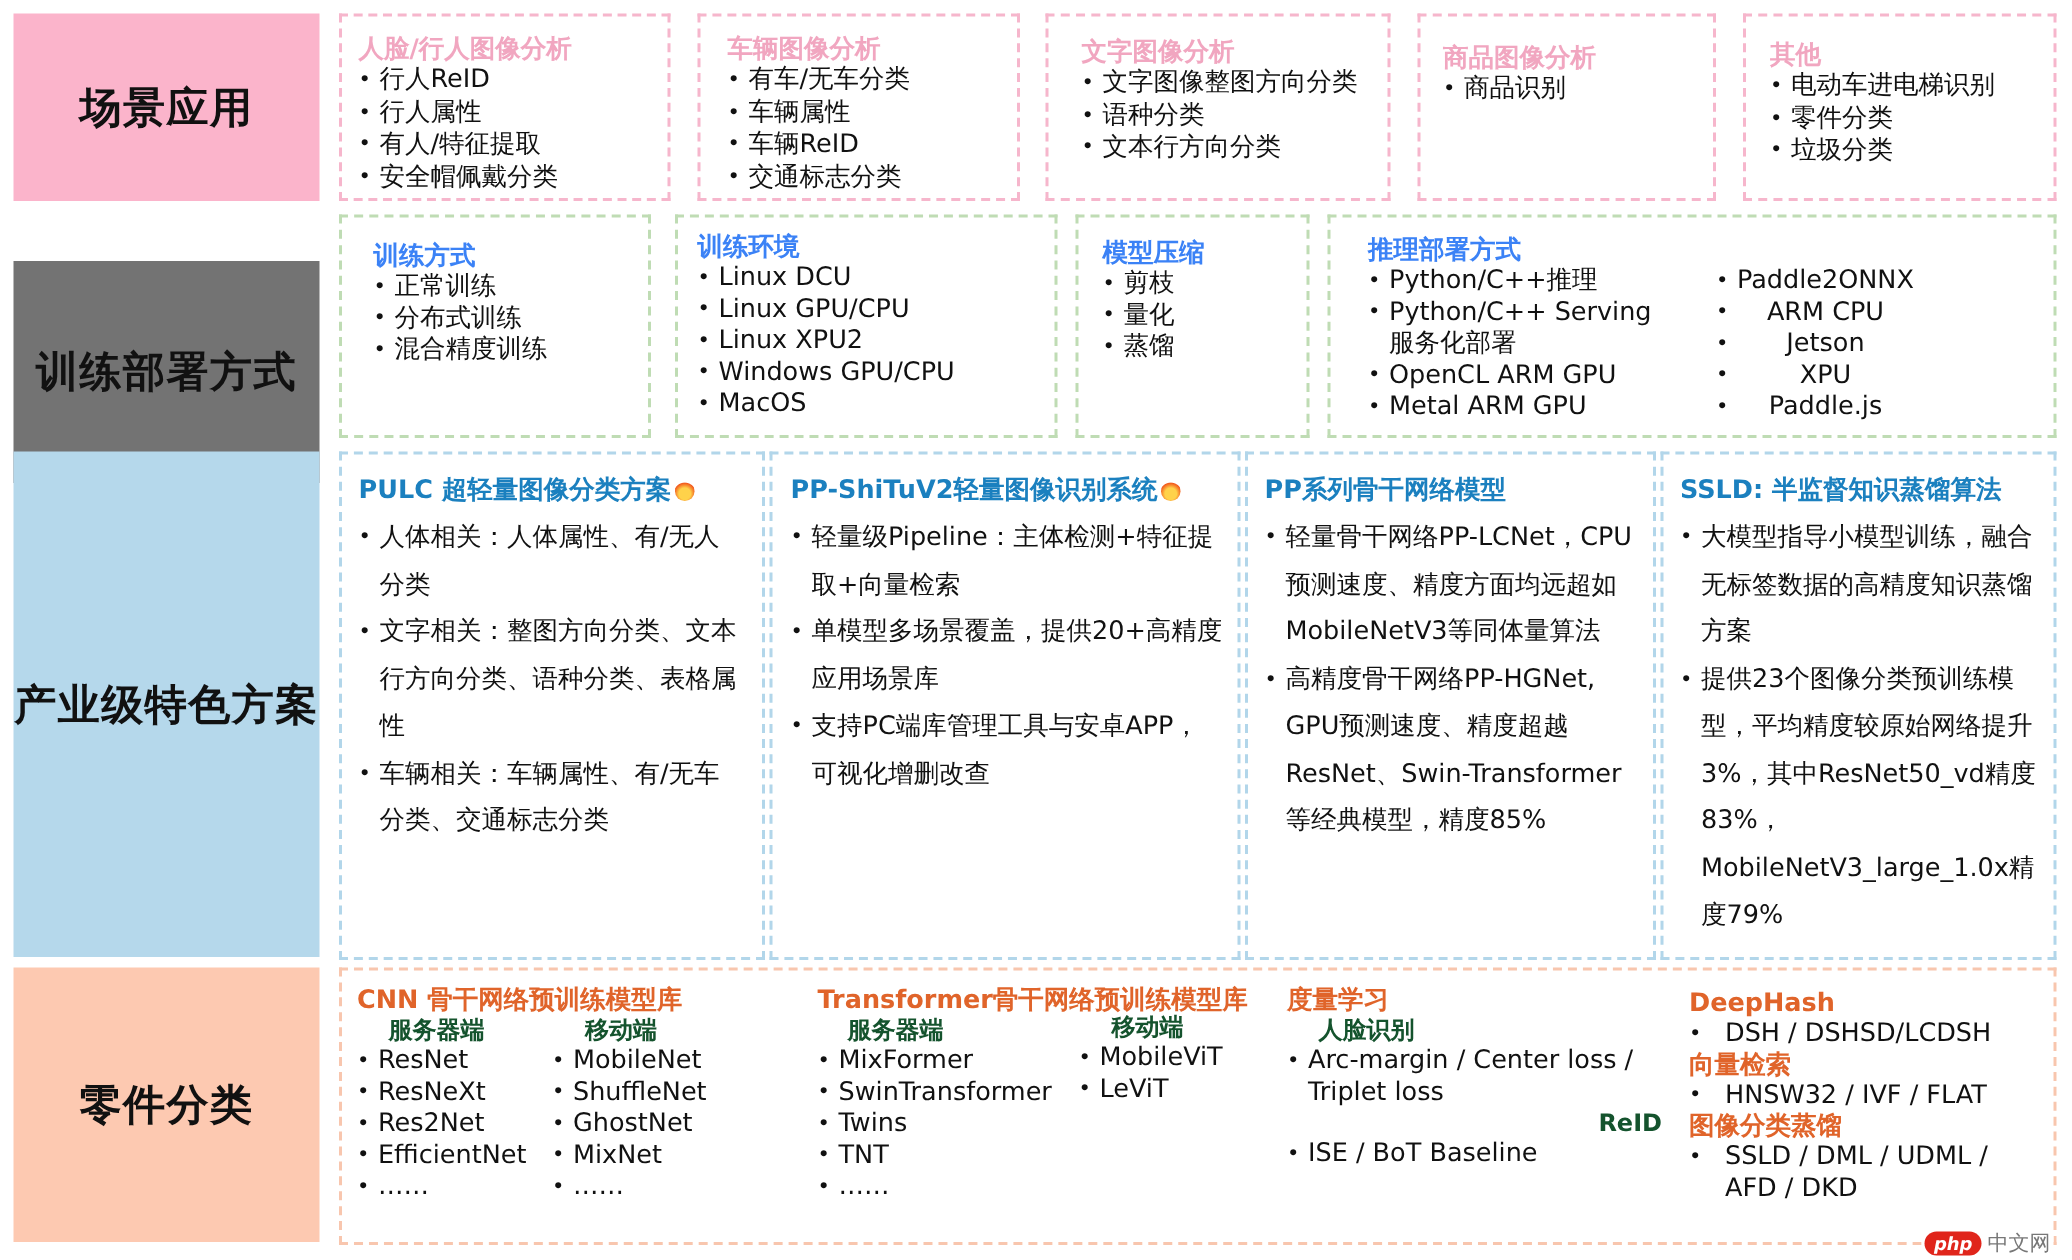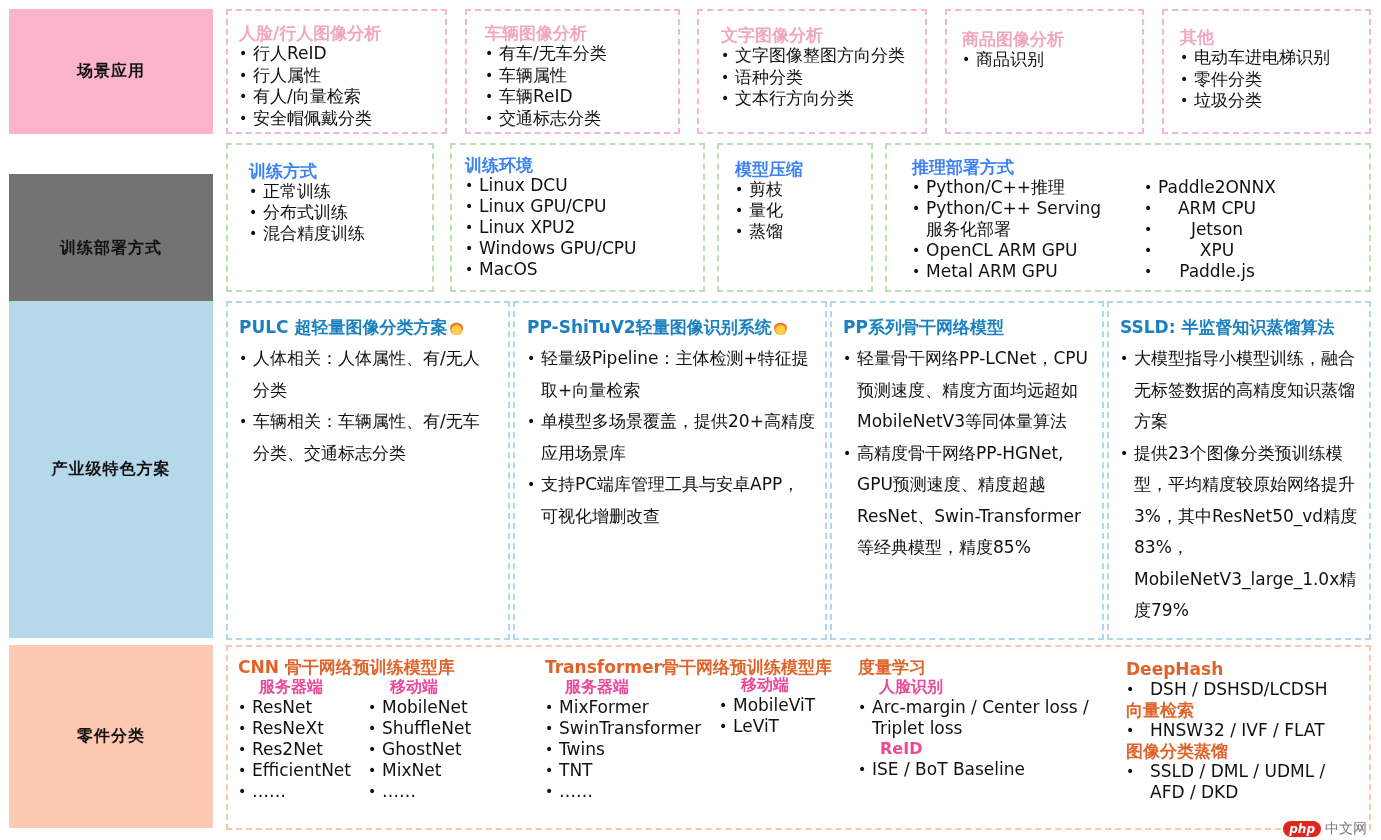--- a/index.html
+++ b/index.html
@@ -2,21 +2,21 @@
 <html><head>
 <meta charset="utf-8">
 <style>
   * { box-sizing: border-box; margin: 0; padding: 0; }
   html, body { width: 1381px; height: 840px; background: #ffffff; overflow: hidden; }
   body { position: relative; font-family: "DejaVu Sans", "Liberation Sans", sans-serif; color: #111; }
 
   .label {
     position: absolute; left: 9px; width: 204px;
     display: flex; align-items: center; justify-content: center;
-    font-weight: bold; font-size: 16px; color: #111; letter-spacing: 1px;
+    font-weight: bold; font-size: 28px; color: #111; letter-spacing: 1px;
   }
   .box { position: absolute; border: 2px dashed; background: #fff; }
   .pink { border-color: #f6b6cc; }
   .green { border-color: #bfdcb4; }
   .blue { border-color: #b2d6ea; }
   .orange { border-color: #f8c6ae; }
 
   .title { font-weight: bold; font-size: 17px; line-height: 20px; white-space: nowrap; }
   .t-pink { color: #f1a6c0; }
   .t-green { color: #3b82f6; }
@@ -26,39 +26,39 @@
   ul { list-style: none; }
   li { position: relative; padding-left: 14px; font-size: 17px; line-height: 21px; white-space: nowrap; }
   li::before { content: "•"; position: absolute; left: 0; top: 0; font-size: 14px; }
   li.wrap { white-space: normal; }
 
   .row1 li { line-height: 21.5px; }
   .row3 .title { font-size: 17px; margin-bottom: 6px; }
   .row3 li { white-space: normal; line-height: 31.5px; font-size: 17px; padding-left: 14px; }
   .row3 li::before { top: 0; }
 
-  .sub { font-weight: bold; font-size: 16px; line-height: 20px; color: #ec4899; }
+  .sub { font-weight: bold; font-size: 16px; line-height: 20px; color: #14532d; }
   .fire { display: inline-block; width: 13px; height: 16px; margin-left: 2px; vertical-align: -2px;
     background: radial-gradient(circle at 50% 70%, #ffd24a 0 30%, #f25a1d 55%, transparent 60%);
     border-radius: 50% 50% 50% 50% / 60% 60% 40% 40%; }
   .col { position: absolute; }
   .watermark { position: absolute; right: 12px; bottom: 2px; display: flex; align-items: center; gap: 4px; font-size: 14px; color: #777; background: #fff; padding: 0 2px; }
   .php-badge { background: #e0251b; color: #fff; font-style: italic; font-weight: bold; font-size: 12px; border-radius: 10px; padding: 1px 6px; }
 </style>
 </head>
 <body>
 
 <div class="label" style="top:9px;height:125px;background:#fbb4cb;">场景应用</div>
 
 <div class="box pink" style="left:226px;top:9px;width:221px;height:125px;padding:12px 0 0 11px;">
   <div class="title t-pink">人脸/行人图像分析</div>
   <ul class="row1">
     <li>行人ReID</li>
     <li>行人属性</li>
-    <li>有人/向量检索</li>
+    <li>有人/特征提取</li>
     <li>安全帽佩戴分类</li>
   </ul>
 </div>
 
 <div class="box pink" style="left:465px;top:9px;width:215px;height:125px;padding:12px 0 0 18px;">
   <div class="title t-pink">车辆图像分析</div>
   <ul class="row1">
     <li>有车/无车分类</li>
     <li>车辆属性</li>
     <li>车辆ReID</li>
@@ -140,20 +140,21 @@
     </ul>
   </div>
 </div>
 
 <div class="label" style="top:301px;height:337px;background:#b5d8eb;">产业级特色方案</div>
 
 <div class="box blue row3" style="left:226px;top:301px;width:284px;height:339px;padding:14px 12px 0 11px;">
   <div class="title t-blue"><span>PULC 超轻量图像分类方案</span><span class="fire"></span></div>
   <ul>
     <li>人体相关：人体属性、有/无人分类</li>
+    <li>文字相关：整图方向分类、文本行方向分类、语种分类、表格属性</li>
     <li>车辆相关：车辆属性、有/无车分类、交通标志分类</li>
   </ul>
 </div>
 
 <div class="box blue row3" style="left:513px;top:301px;width:314px;height:339px;padding:14px 10px 0 12px;">
   <div class="title t-blue"><span>PP-ShiTuV2轻量图像识别系统</span><span class="fire"></span></div>
   <ul>
     <li>轻量级Pipeline：主体检测+特征提取+向量检索</li>
     <li>单模型多场景覆盖，提供20+高精度应用场景库</li>
     <li>支持PC端库管理工具与安卓APP，可视化增删改查</li>
@@ -228,21 +229,21 @@
       </div>
     </div>
   </div>
 
   <div class="col" style="left:630px;top:10px;width:250px;">
     <div class="title t-orange">度量学习</div>
     <div class="sub" style="padding-left:21px;">人脸识别</div>
     <ul>
       <li class="wrap" style="width:245px;">Arc-margin / Center loss / Triplet loss</li>
     </ul>
-    <div class="sub" style="padding-left:22px;">ReID</div>
+    <div class="sub" style="padding-left:22px;text-align:right;">ReID</div>
     <ul>
       <li>ISE / BoT Baseline</li>
     </ul>
   </div>
 
   <div class="col" style="left:898px;top:12px;width:240px;">
     <div class="title t-orange">DeepHash</div>
     <ul>
         <li style="padding-left:24px;">DSH / DSHSD/LCDSH</li>
       </ul>

